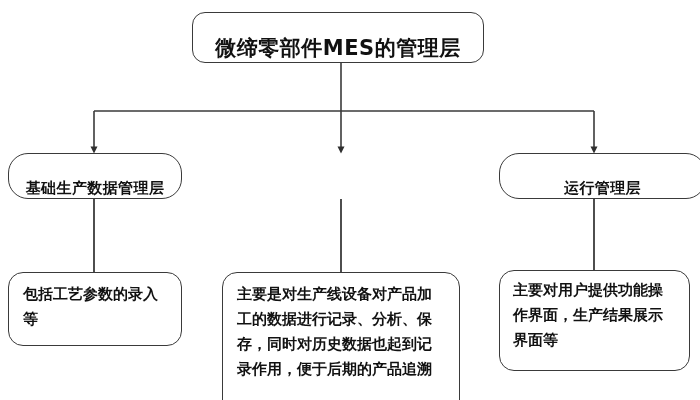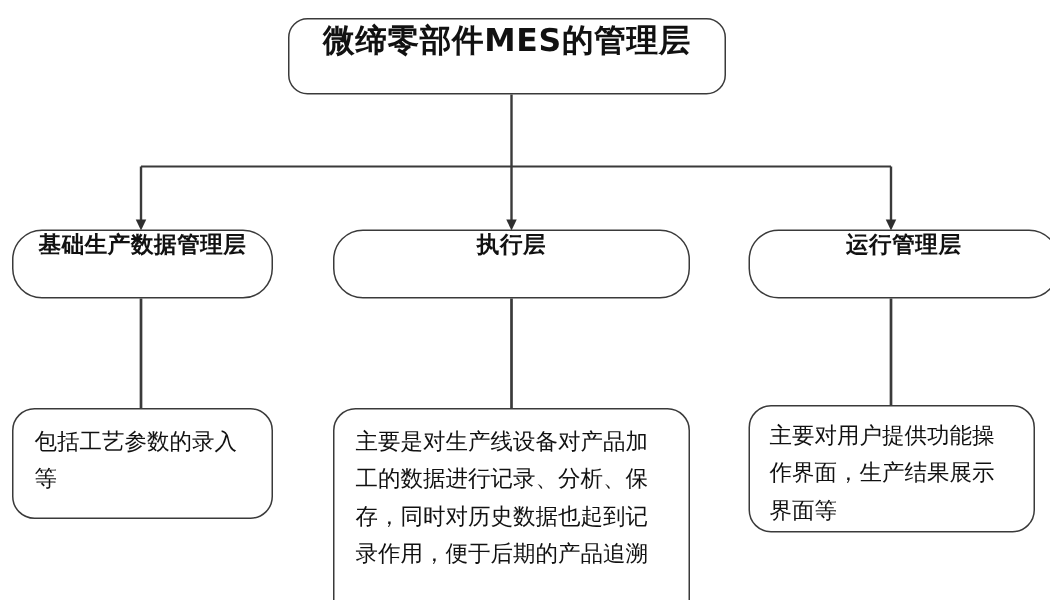--- a/index.html
+++ b/index.html
@@ -22,27 +22,28 @@
     width: 700px;
     height: 400px;
   }
   .node {
     position: absolute;
     box-sizing: border-box;
     border: 1.6px solid #3a3a3a;
     border-radius: 14px;
     background: #ffffff;
     display: flex;
-    align-items: flex-start;
+    align-items: flex-end;
     overflow: hidden;
   }
   .node .txt {
     display: block;
     width: 100%;
     white-space: pre-line;
+    font-weight: bold;
   }
   
   #node-root {
     left: 192px;
     top: 12px;
     width: 292px;
     height: 51px;
     border-radius: 13px;
     justify-content: center;
   }
@@ -84,21 +85,21 @@
   }
   #node-basedata-desc {
     left: 8px;   top: 272px;  width: 174px; height: 74px;
     padding: 9px 12px 0 14px;
   }
   #node-exec-desc {
     left: 222px; top: 272px;  width: 238px; height: 148px;
     padding: 9px 10px 0 14px;
   }
   #node-runtime-desc {
-    left: 499px; top: 270px;  width: 191px; height: 85px;
+    left: 499px; top: 270px;  width: 191px; height: 101px;
     padding: 7px 10px 0 13px;
   }
 </style>
 </head>
 <body>
 
 <div id="canvas">
 
   <svg id="edges" viewBox="0 0 700 400" xmlns="http://www.w3.org/2000/svg">
     <defs>
@@ -121,23 +122,20 @@
   </svg>
 
   <div class="node" id="node-root">
     <span class="txt">微缔零部件MES的管理层</span>
   </div>
 
   <div class="node tier2" id="node-basedata">
     <span class="txt">基础生产数据管理层</span>
   </div>
 
-  <div class="node tier2" id="node-exec">
-    <span class="txt">执行层</span>
-  </div>
 
   <div class="node tier2" id="node-runtime">
     <span class="txt">运行管理层</span>
   </div>
 
   <div class="node tier3" id="node-basedata-desc">
     <span class="txt">包括工艺参数的录入
 等</span>
   </div>
 

